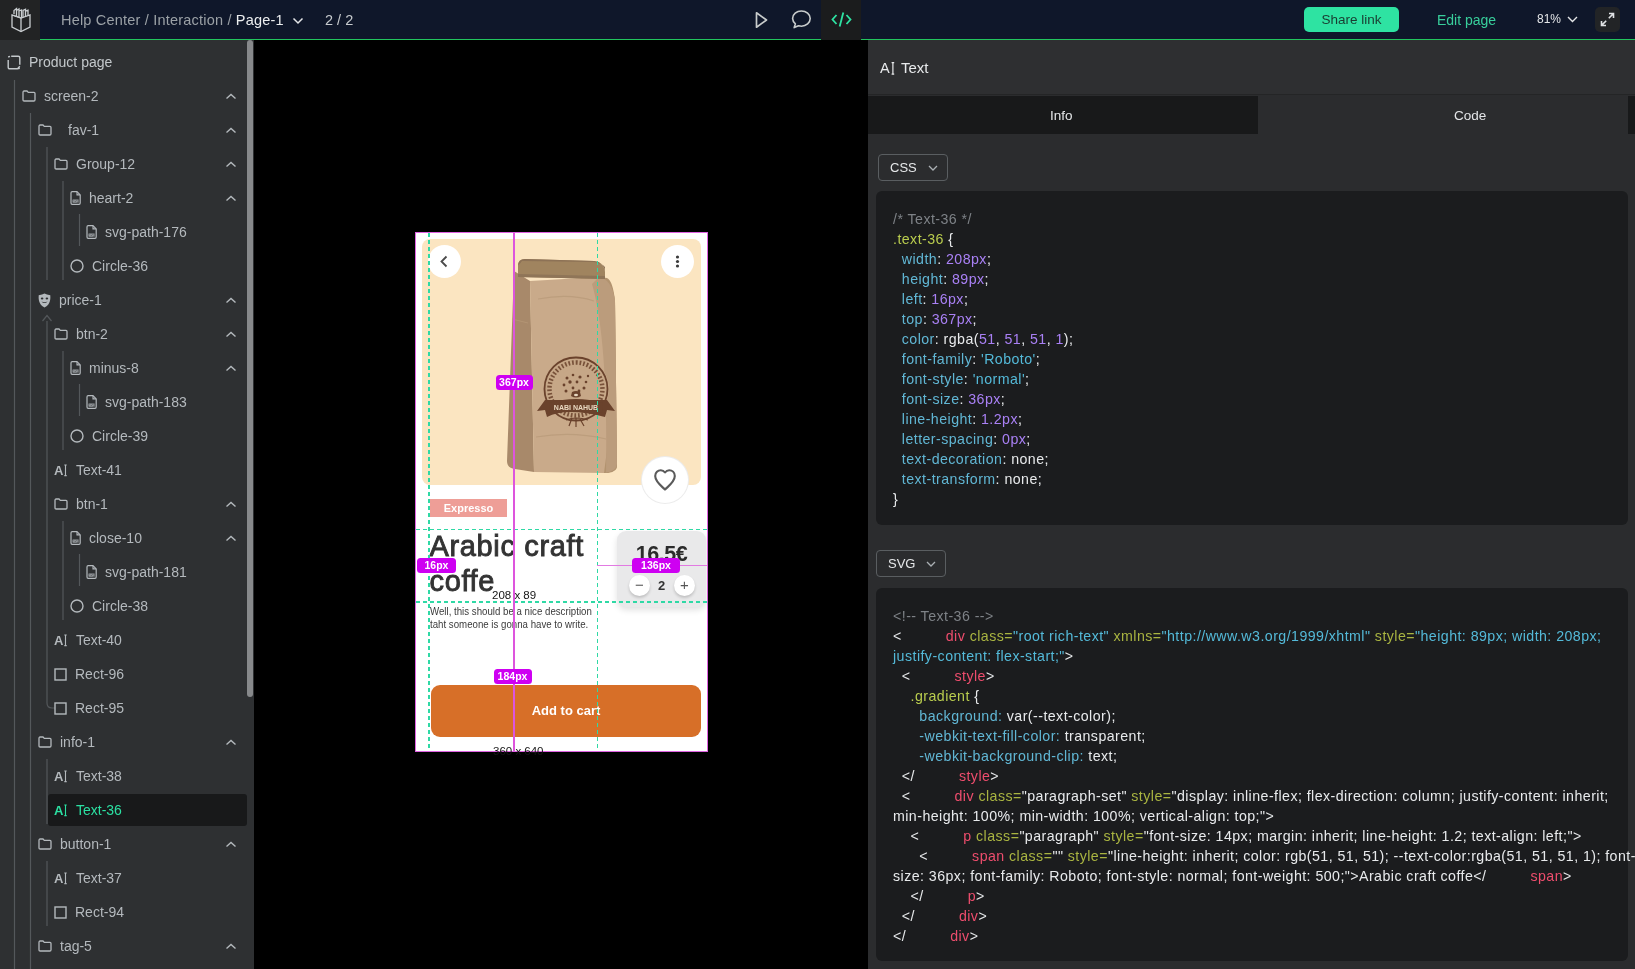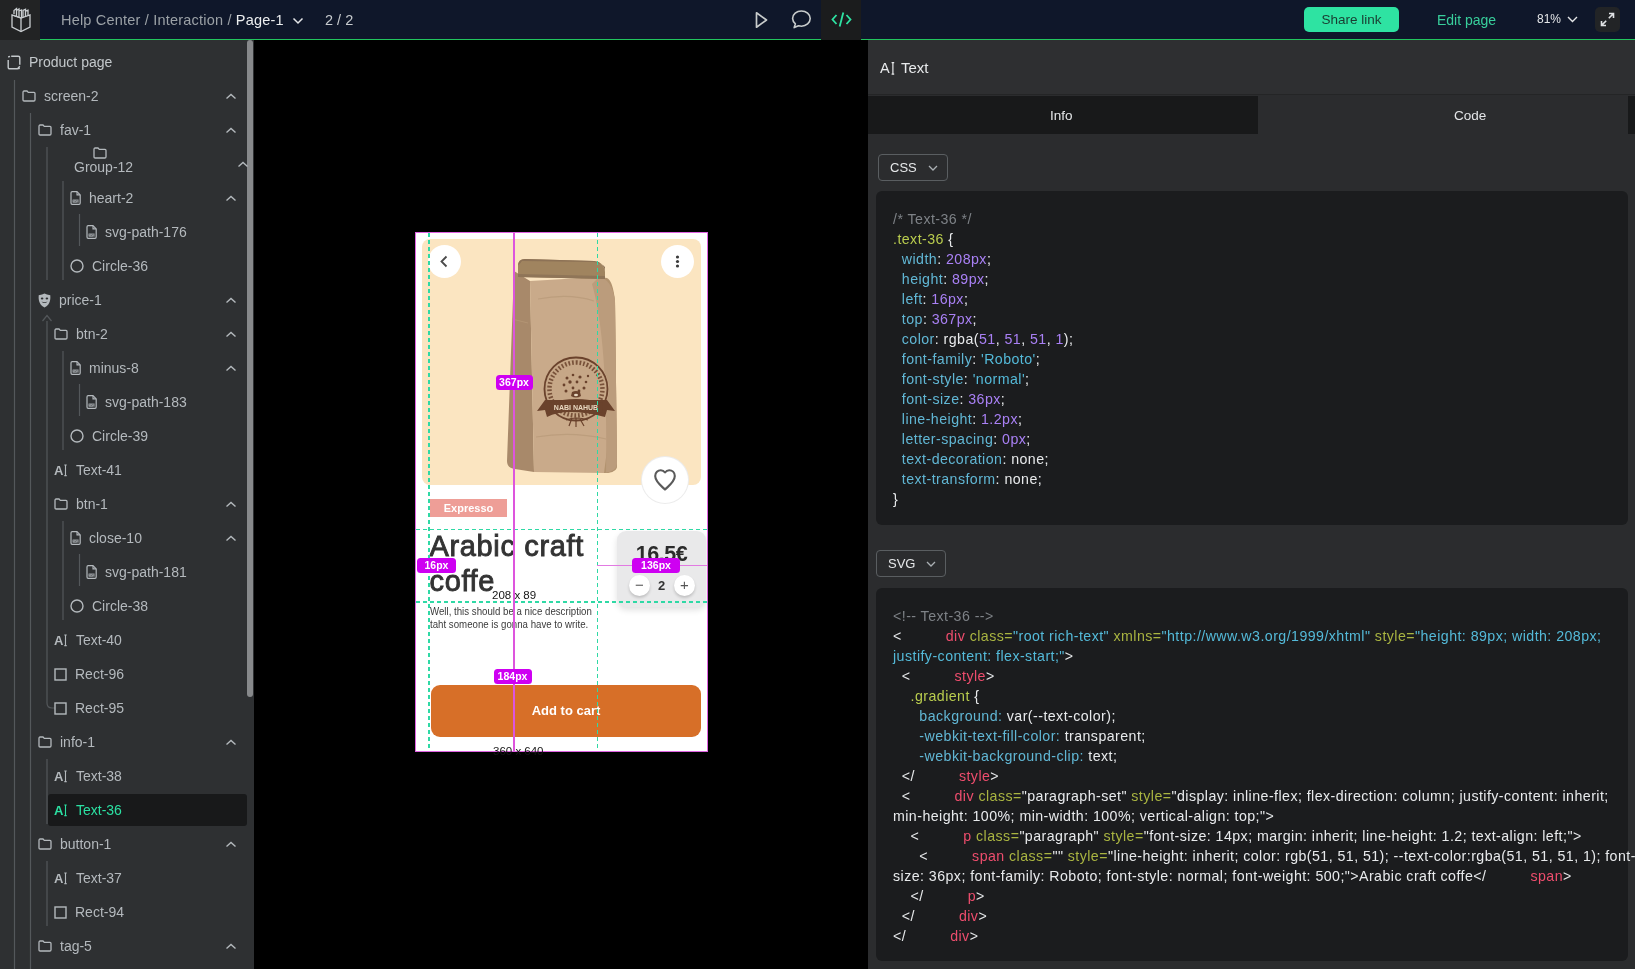--- a/index.html
+++ b/index.html
@@ -128,30 +128,30 @@
   <div id="tree">
   <div class="trow" style="left:22px; top:39px;">
         <svg class="ic" width="14" height="12" viewBox="0 0 14 12" fill="none" stroke="#b4b9bd" stroke-width="1.3">
           <path d="M1 2.6 Q1 1 2.2 1 L5 1 L6.3 2.4 L12 2.4 Q13 2.4 13 3.6 L13 9.8 Q13 11 11.8 11 L2.2 11 Q1 11 1 9.8 Z"></path>
         </svg>
         <span class="lbl">screen-2</span>
         <svg class="chev" style="top:14px;left:203px" width="12" height="7" viewBox="0 0 12 7" fill="none" stroke="#b4b9bd" stroke-width="1.4">
           <path d="M1.5 5.5 L6 1.5 L10.5 5.5"></path>
         </svg>
       </div>
-  <div class="trow" style="left:38px; top:73px;">
+  <div class="trow" style="left:38px; top:73px;gap:8px;">
         <svg class="ic" width="14" height="12" viewBox="0 0 14 12" fill="none" stroke="#b4b9bd" stroke-width="1.3">
           <path d="M1 2.6 Q1 1 2.2 1 L5 1 L6.3 2.4 L12 2.4 Q13 2.4 13 3.6 L13 9.8 Q13 11 11.8 11 L2.2 11 Q1 11 1 9.8 Z"></path>
         </svg>
         <span class="lbl">fav-1</span>
         <svg class="chev" style="top:14px;left:187px" width="12" height="7" viewBox="0 0 12 7" fill="none" stroke="#b4b9bd" stroke-width="1.4">
           <path d="M1.5 5.5 L6 1.5 L10.5 5.5"></path>
         </svg>
       </div>
-  <div class="trow" style="left:66px; top:107px;flex-direction:column;">
+  <div class="trow" style="left:54px; top:107px;">
         <svg class="ic" width="14" height="12" viewBox="0 0 14 12" fill="none" stroke="#b4b9bd" stroke-width="1.3">
           <path d="M1 2.6 Q1 1 2.2 1 L5 1 L6.3 2.4 L12 2.4 Q13 2.4 13 3.6 L13 9.8 Q13 11 11.8 11 L2.2 11 Q1 11 1 9.8 Z"></path>
         </svg>
         <span class="lbl">Group-12</span>
         <svg class="chev" style="top:14px;left:171px" width="12" height="7" viewBox="0 0 12 7" fill="none" stroke="#b4b9bd" stroke-width="1.4">
           <path d="M1.5 5.5 L6 1.5 L10.5 5.5"></path>
         </svg>
       </div>
   <div class="trow" style="left:70px; top:141px;">
         <svg class="ic" width="11" height="14" viewBox="0 0 11 14" fill="none" stroke="#b4b9bd" stroke-width="1.2">

